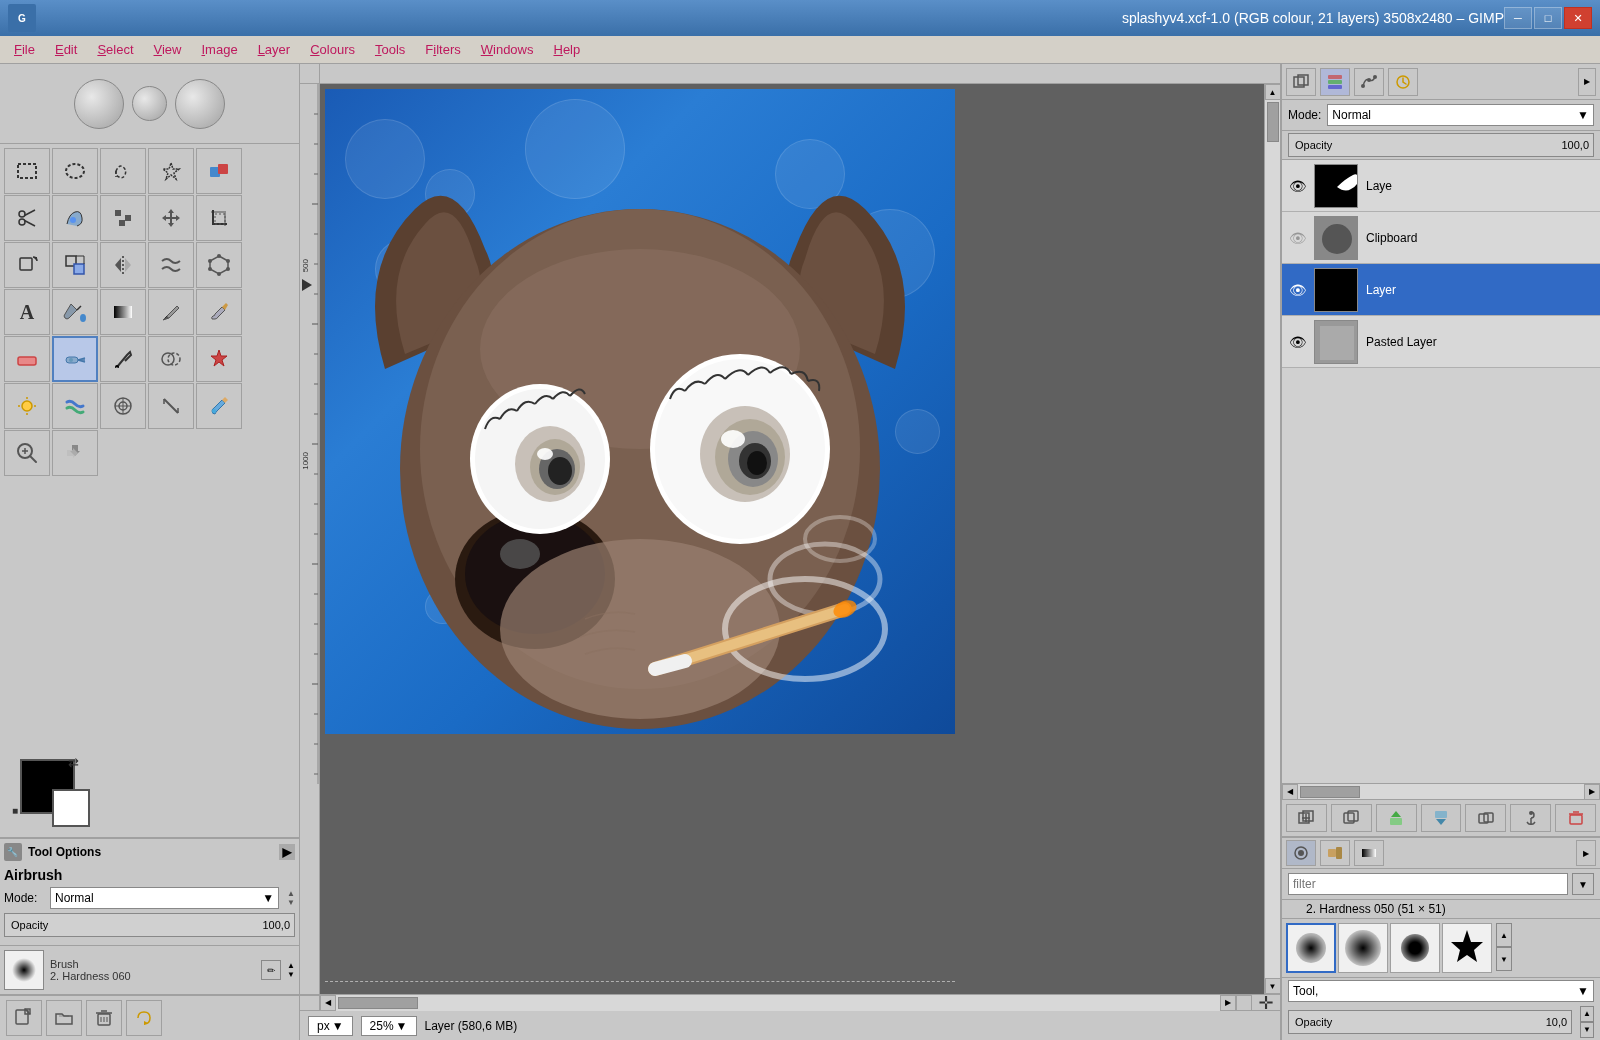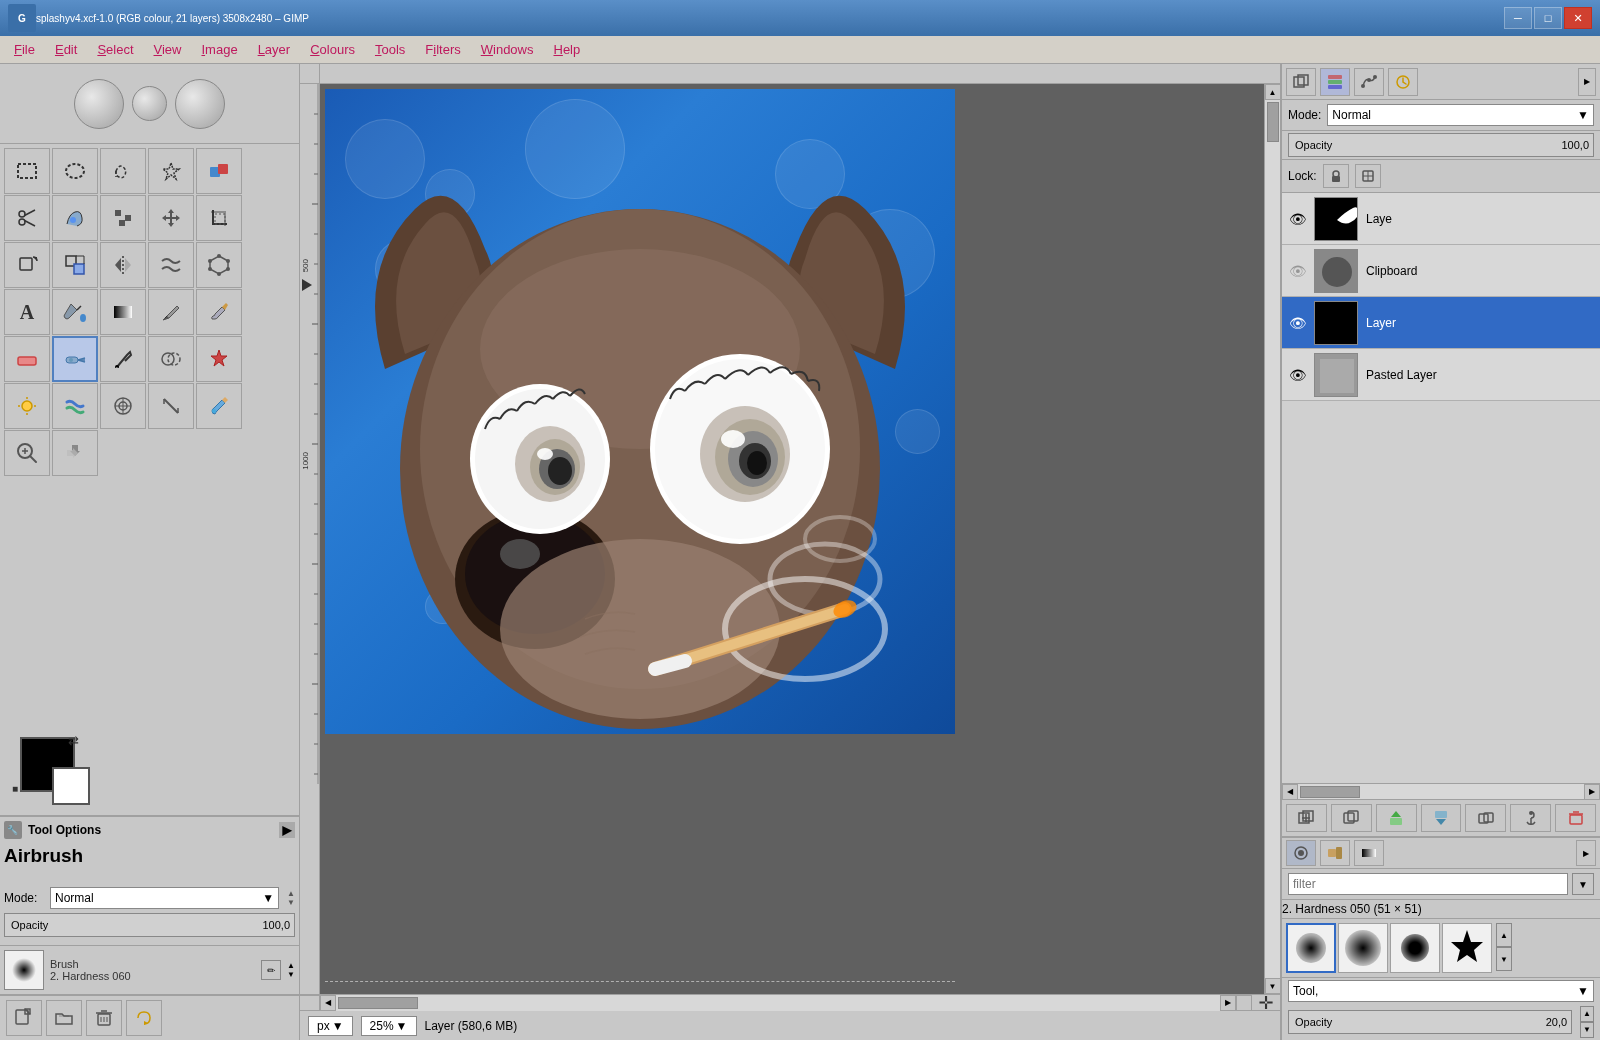--- a/index.html
+++ b/index.html
@@ -85,21 +85,21 @@
     }
     #tool-options-header {
       display: flex; align-items: center; gap: 6px; margin-bottom: 6px;
       font-weight: bold; font-size: 12px;
     }
     .panel-arrow {
       margin-left: auto; width: 16px; height: 16px; background: #aaa;
       display: flex; align-items: center; justify-content: center; cursor: pointer;
     }
     .airbrush-name {
-      font-weight: bold; font-size: 19px; margin-bottom: 20px;
+      font-weight: bold; font-size: 14px; margin-bottom: 4px;
     }
     .option-row {
       display: flex; align-items: center; gap: 6px; margin-bottom: 4px;
     }
     .option-label { font-size: 12px; min-width: 40px; }
     .option-dropdown {
       flex: 1; height: 22px; background: white; border: 1px solid #888;
       display: flex; align-items: center; padding: 0 4px; justify-content: space-between;
       cursor: pointer; font-size: 12px;
     }
@@ -350,21 +350,21 @@
     }
     .brush-filter-input {
       width: 100%; height: 22px; background: white; border: 1px solid #888;
       padding: 0 4px; font-size: 12px; color: #888;
     }
     .brush-filter-arrow {
       display: flex; align-items: center; gap: 4px;
     }
 
     #brush-name-display {
-      padding: 2px 0; font-size: 12px; border-bottom: 1px solid #a0a0a0;
+      padding: 2px 24px; font-size: 12px; border-bottom: 1px solid #a0a0a0;
     }
 
     #brush-grid {
       display: flex; gap: 3px; padding: 4px; flex-wrap: wrap;
     }
     .brush-cell {
       width: 50px; height: 50px; background: #f0f0f0; border: 1px solid #a0a0a0;
       display: flex; align-items: center; justify-content: center; cursor: pointer;
       overflow: hidden;
     }
@@ -401,21 +401,21 @@
       font-size: 18px; color: #333; cursor: pointer;
     }
   </style>
 </head>
 <body>
 
 <div id="titlebar">
   <div style="width:28px;height:28px;background:#3a6fa8;border-radius:2px;flex-shrink:0;display:flex;align-items:center;justify-content:center;">
     <span style="color:white;font-size:10px;font-weight:bold;">G</span>
   </div>
-  <div style="flex:1;text-align:left;font-size:10px;">splashyv4.xcf-1.0 (RGB colour, 21 layers) 3508x2480 – GIMP</div>
+  <div style="flex:1;text-align:right;font-size:14px;">splashyv4.xcf-1.0 (RGB colour, 21 layers) 3508x2480 – GIMP</div>
   <div style="display:flex;gap:2px;">
     <button class="win-btn">─</button>
     <button class="win-btn">□</button>
     <button class="win-btn close">✕</button>
   </div>
 </div>
 
 <div id="menubar">
   <span class="menu-item"><u>F</u>ile</span>
   <span class="menu-item"><u>E</u>dit</span>
@@ -968,36 +968,20 @@
       </div>
     </div>
 
     <div id="opacity-row">
       <div class="opacity-bar">
         <span class="opacity-bar-label">Opacity</span>
         <span class="opacity-bar-value">100,0</span>
       </div>
     </div>
 
-    <div id="lock-row">
-      <span class="lock-label">Lock:</span>
-      <button class="lock-btn" title="Lock Pixels">
-        <svg width="14" height="14" viewBox="0 0 14 14">
-            <circle cx="7" cy="5" r="3" fill="none" stroke="#555" stroke-width="1.5"></circle>
-            <rect x="3" y="7" width="8" height="6" rx="1" fill="#555"></rect>
-          </svg>
-      </button>
-      <button class="lock-btn" title="Lock Position">
-        <svg width="14" height="14" viewBox="0 0 14 14">
-            <rect x="2" y="2" width="10" height="10" rx="1" fill="none" stroke="#555" stroke-width="1.5"></rect>
-            <line x1="2" y1="7" x2="12" y2="7" stroke="#555" stroke-width="1"></line>
-            <line x1="7" y1="2" x2="7" y2="12" stroke="#555" stroke-width="1"></line>
-          </svg>
-      </button>
-    </div>
 
     <div id="layers-list">
 
       <div class="layer-item" style="background:#d8d8d8;">
         <div class="layer-eye">👁</div>
         <div class="layer-thumb" style="background:repeating-conic-gradient(#ccc 0% 25%, #fff 0% 50%) 0 0 / 8px 8px;">
           <svg width="44" height="44" viewBox="0 0 44 44">
             <rect x="0" y="0" width="44" height="44" fill="repeating-conic-gradient(#ccc 0% 25%, #fff 0% 50%) 0 0 / 8px 8px"></rect>
             <rect x="22" y="0" width="22" height="44" fill="#000" opacity="0.8"></rect>
             <path d="M22 22 Q30 14 38 10 Q42 8 44 12 Q44 20 36 24 Q30 28 22 22" fill="white"></path>
@@ -1159,21 +1143,21 @@
       <div style="display:flex;align-items:center;padding:2px 6px;gap:4px;border-top:1px solid #a0a0a0;">
         <div class="brush-type-dropdown">
           <span>Tool,</span>
           <span>▼</span>
         </div>
       </div>
 
       <div class="spacing-row">
         <div class="spacing-bar">
           <span class="spacing-label">Opacity</span>
-          <span class="spacing-value">20,0</span>
+          <span class="spacing-value">10,0</span>
         </div>
         <div style="display:flex;flex-direction:column;margin-left:2px;">
           <span style="font-size:8px;cursor:pointer;line-height:12px;background:#c8c8c8;border:1px solid #888;padding:1px 2px;">▲</span>
           <span style="font-size:8px;cursor:pointer;line-height:12px;background:#c8c8c8;border:1px solid #888;padding:1px 2px;">▼</span>
         </div>
       </div>
     </div>
   </div>
 
 </div>

